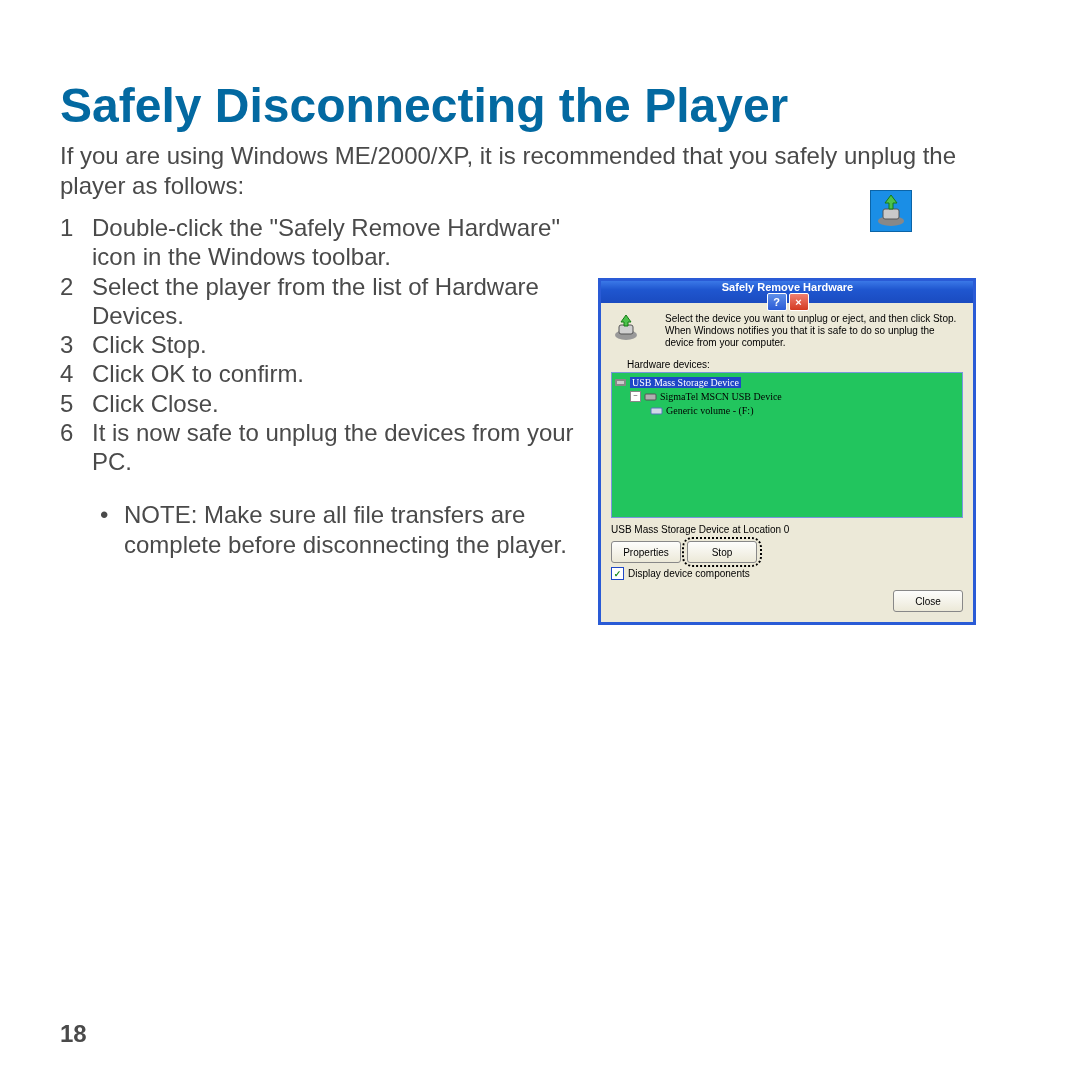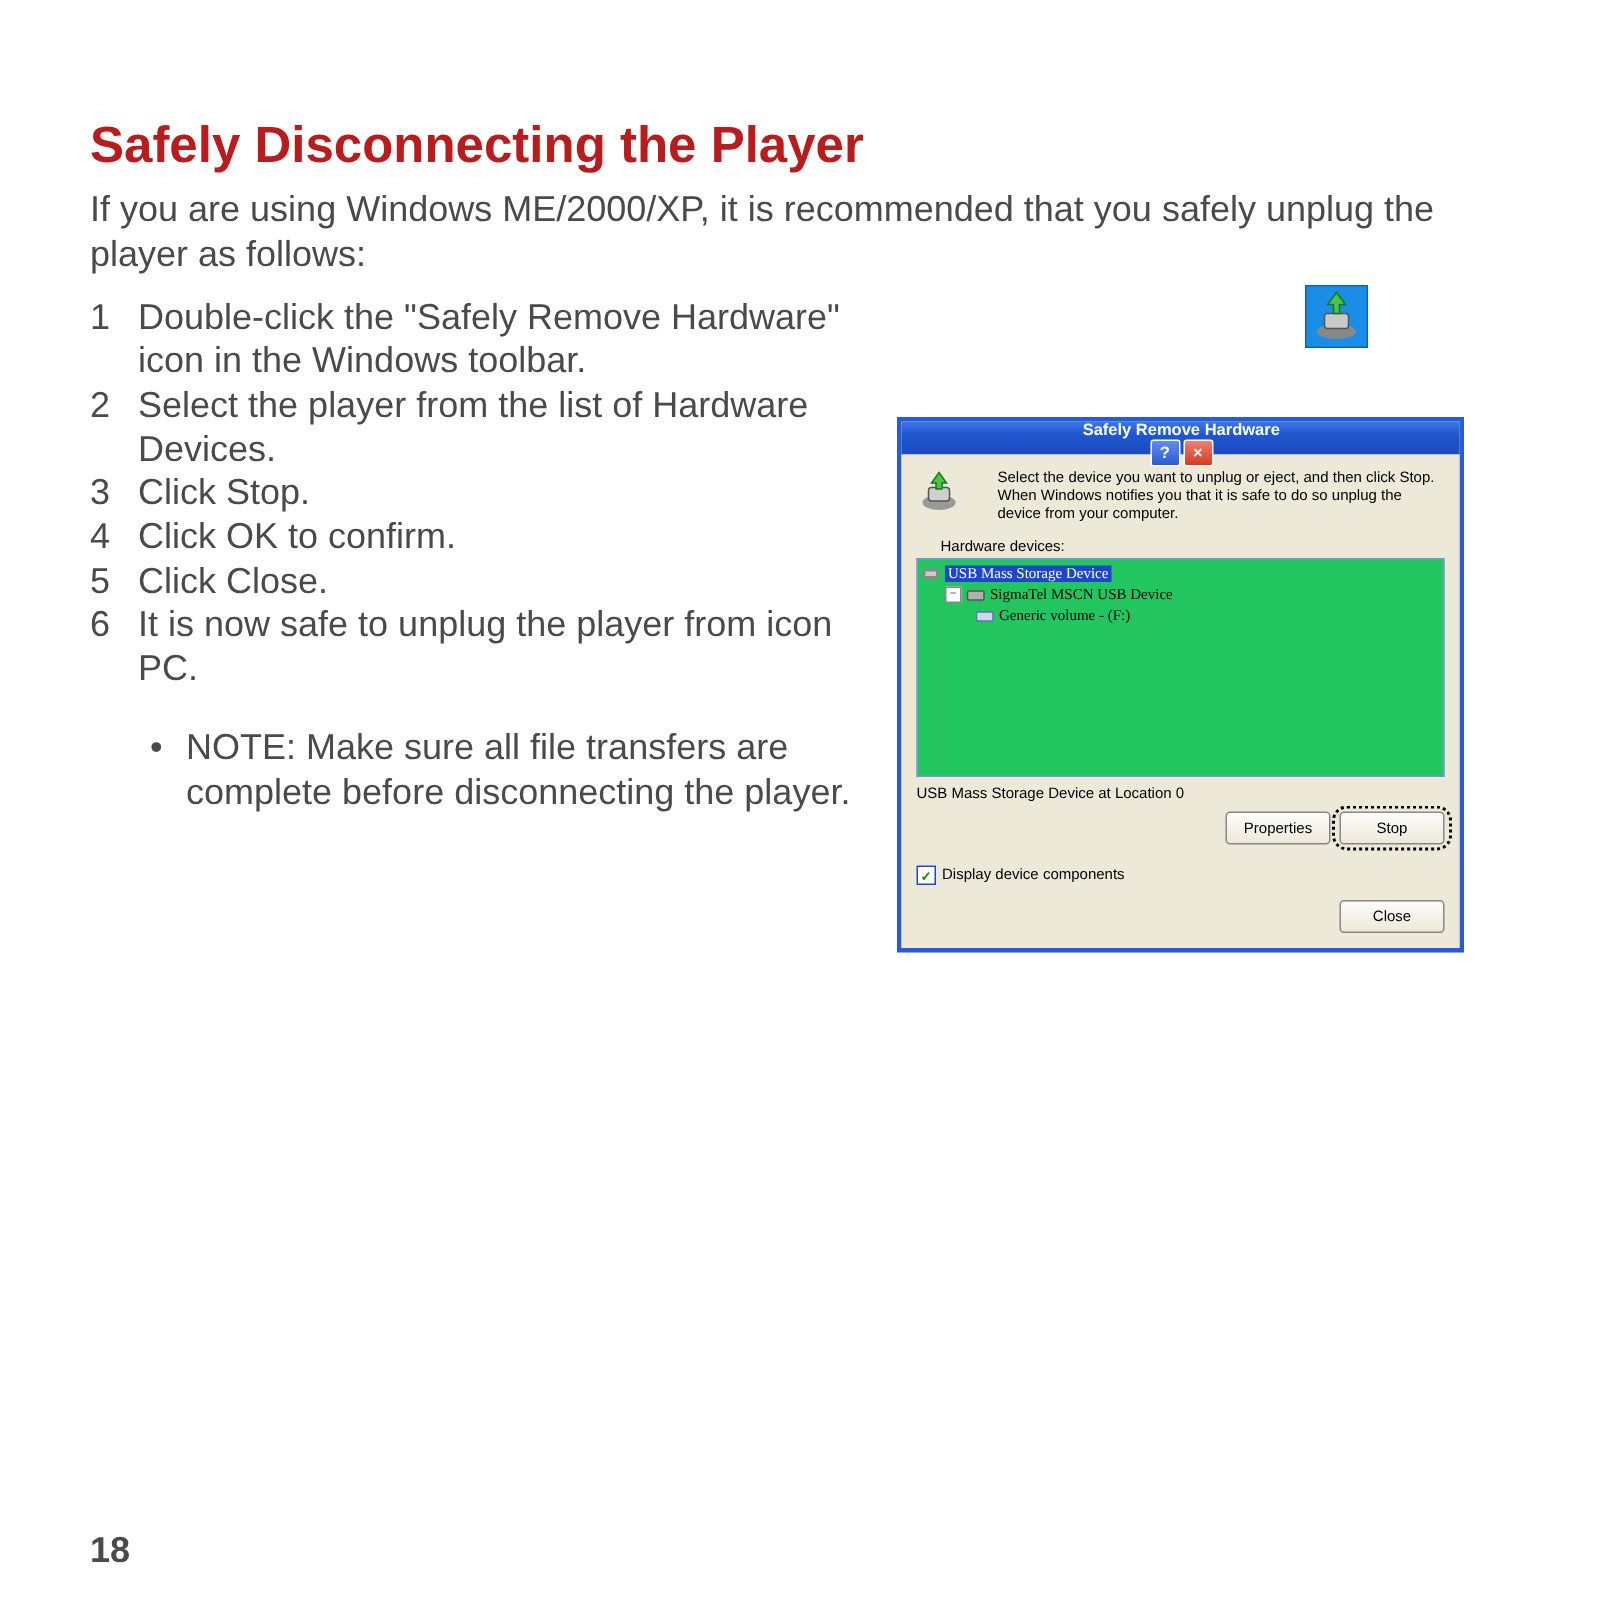--- a/index.html
+++ b/index.html
@@ -13,23 +13,23 @@
     position: relative;
     overflow: hidden;
   }
   .page {
     padding: 78px 60px 0 60px;
     position: relative;
     width: 960px;
     height: 1000px;
   }
   h1 {
-    font-size: 34px;
+    font-size: 48px;
     font-weight: bold;
-    color: #b91c1c;
+    color: #0369a1;
     margin: 0 0 8px 0;
     letter-spacing: 0px;
   }
   .intro {
     font-size: 24px;
     line-height: 1.25;
     margin: 0 0 12px 0;
     color: #4a4a4a;
   }
   .steps {
@@ -151,21 +151,21 @@
     background: #1e47c7;
     color: #fff;
     padding: 0 2px;
   }
   .expander {
     width:9px;height:9px;border:1px solid #888;
     display:inline-flex;align-items:center;justify-content:center;
     font-size:8px;line-height:1;margin-right:3px;background:#fff;
   }
   .status-text { font-size: 10px; margin: 6px 0 6px 0; }
-  .btn-row { display: flex; justify-content: flex-end; gap: 6px; margin-bottom: 14px; position: relative; }
+  .btn-row { display: flex; justify-content: flex-start; gap: 6px; margin-bottom: 4px; position: relative; }
   .xp-btn {
     width: 68px; height: 20px;
     background: linear-gradient(#fdfdfc,#ece9d8);
     border: 1px solid #888;
     border-radius: 3px;
     font-size: 10px;
     font-family: Tahoma, sans-serif;
     display: flex; align-items: center; justify-content: center;
     color: #000;
   }
@@ -215,21 +215,21 @@
     <div class="step-row">
         <div class="step-num">4</div>
         <div class="step-txt">Click OK to confirm.</div>
       </div>
     <div class="step-row">
         <div class="step-num">5</div>
         <div class="step-txt">Click Close.</div>
       </div>
     <div class="step-row">
         <div class="step-num">6</div>
-        <div class="step-txt">It is now safe to unplug the player from icon PC.</div>
+        <div class="step-txt">It is now safe to unplug the devices from your PC.</div>
       </div>
   </div>
 
   <div class="note-block">
     <div class="note-bullet">
       <div class="bullet-dot">•</div>
       <div>NOTE: Make sure all file transfers are complete before disconnecting the player.</div>
     </div>
   </div>
 

